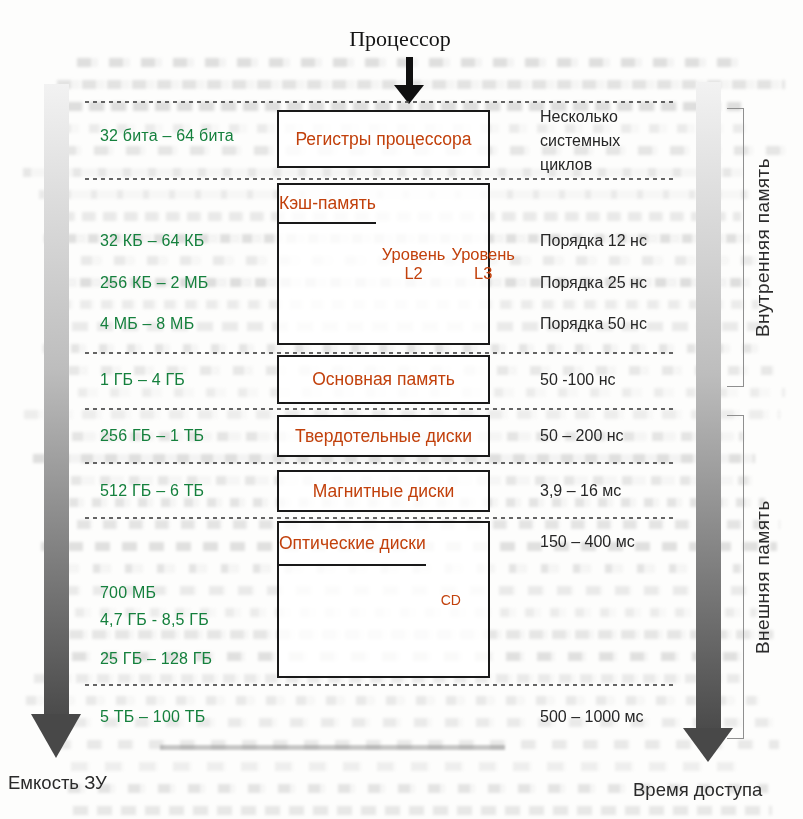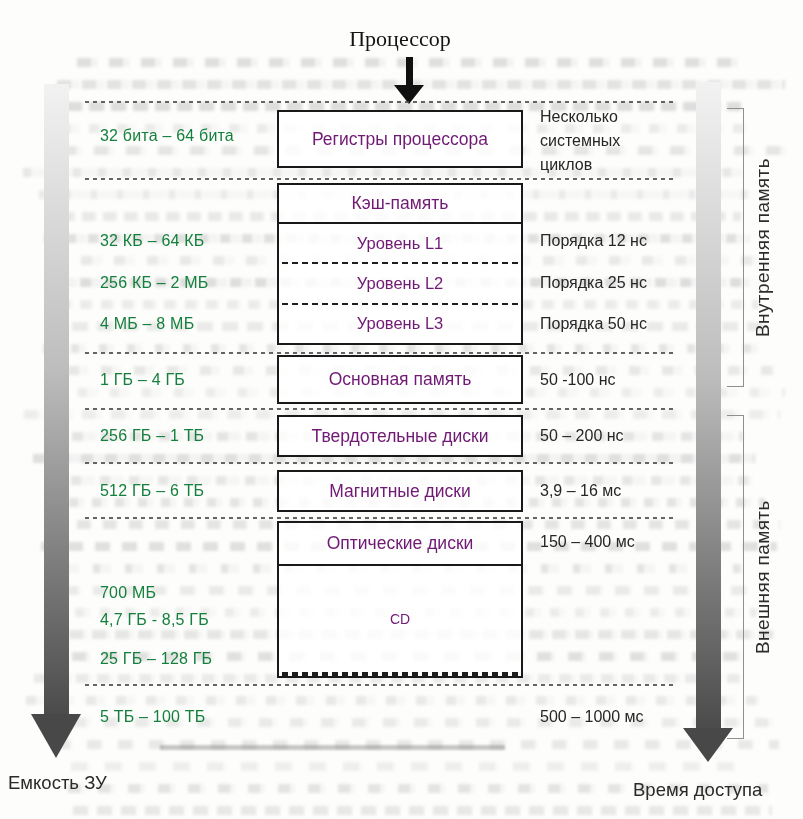--- a/index.html
+++ b/index.html
@@ -23,26 +23,26 @@
   }
   .proc-arrow{position:absolute;left:391px;top:57px;}
 
   .v-arrow{position:absolute;}
 
   .cap{position:absolute;left:100px;font-size:16px;white-space:nowrap;letter-spacing:.2px;color:#15803d;}
   .time{position:absolute;left:540px;font-size:16px;white-space:nowrap;color:#262626;}
   .time.wrap{white-space:normal;width:122px;line-height:1.5;}
 
   .box{
-    position:absolute;left:277px;width:246px;box-sizing:border-box;
+    position:absolute;left:277px;width:213px;box-sizing:border-box;
     border:2.5px solid #191919;background:rgba(255,255,255,.82);
     display:flex;align-items:center;justify-content:center;
-    font-size:17.5px;text-align:center;color:#701a75;
-  }
-  .box.group{flex-direction:column;align-items:stretch;justify-content:flex-start;}
+    font-size:17.5px;text-align:center;color:#c2410c;
+  }
+  .box.group{flex-direction:row;align-items:stretch;justify-content:flex-start;}
   .hdr{display:flex;align-items:center;justify-content:center;border-bottom:2.5px solid #191919;font-size:17.5px;}
   .lvl{flex:1;display:flex;align-items:center;justify-content:center;font-size:16.5px;}
   .lvl.small{font-size:14px;}
   .dash-div{height:0;border-top:2.5px dashed #1d1d1d;margin:0 3px;}
 
   .bracket{
     position:absolute;left:727px;width:17px;box-sizing:border-box;
     border:1.6px solid #8f8f8f;border-left:none;background:transparent;
   }
   .vlabel{
@@ -137,21 +137,20 @@
   </svg>
 
   <div class="cap" style="top:127px">32 бита – 64 бита</div>
   <div class="box" style="top:110px;height:58px">
     <span>Регистры процессора</span>
   </div>
   <div class="time wrap" style="top:105px">Несколько системных циклов</div>
 
   <div class="box group" style="top:183px;height:162px">
     <div class="hdr" style="height:37px;flex:none">Кэш-память</div>
-    <div class="lvl">Уровень L1</div>
     <div class="dash-div"></div>
     <div class="lvl">Уровень L2</div>
     <div class="dash-div"></div>
     <div class="lvl">Уровень L3</div>
   </div>
   <div class="cap" style="top:232px">32 КБ – 64 КБ</div>
   <div class="cap" style="top:274px">256 КБ – 2 МБ</div>
   <div class="cap" style="top:315px">4 МБ – 8 МБ</div>
   <div class="time" style="top:232px">Порядка 12 нс</div>
   <div class="time" style="top:274px">Порядка 25 нс</div>

